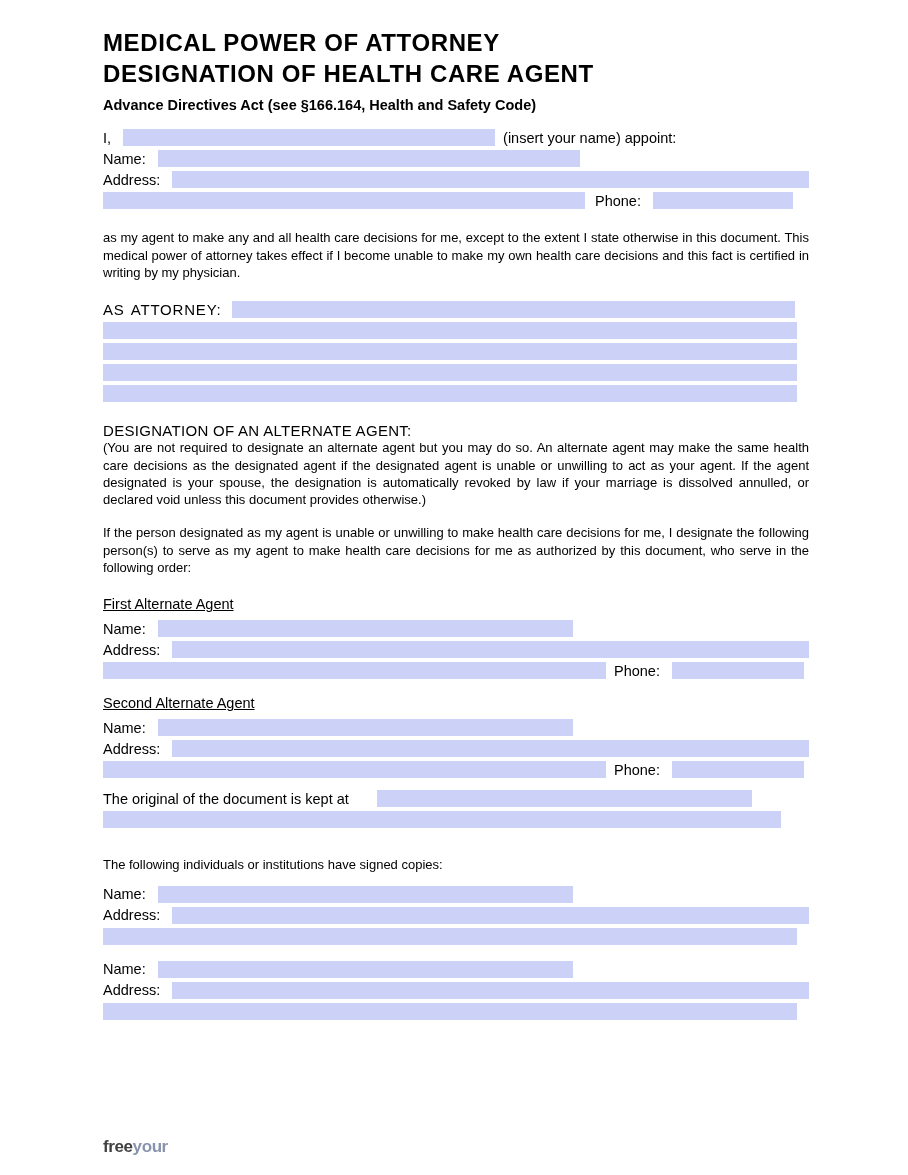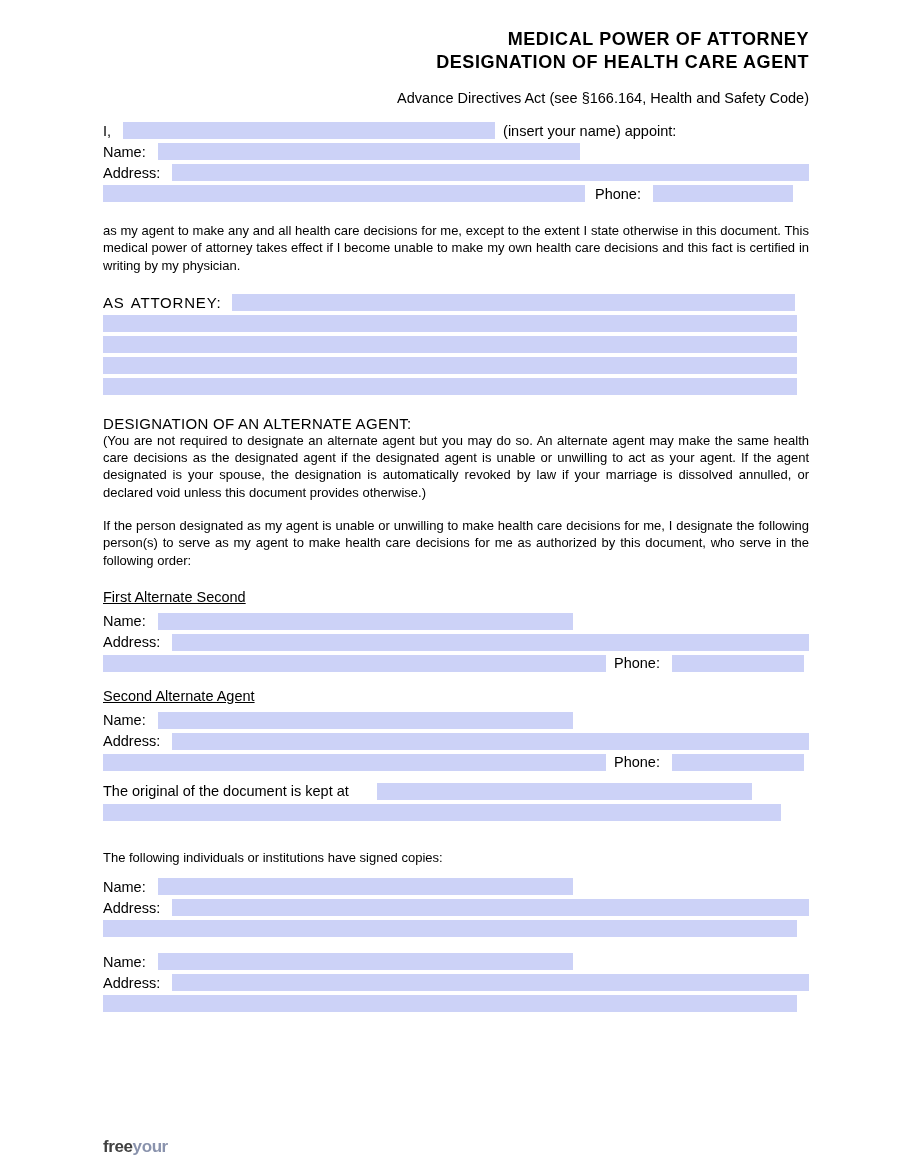--- a/index.html
+++ b/index.html
@@ -29,33 +29,33 @@
     height: 3px;
     background: #ffffff;
   }
   .content {
     position: absolute;
     left: 103px;
     top: 28px;
     width: 706px;
   }
   h1.title {
-    font-size: 18px;
+    font-size: 24px;
     font-weight: bold;
-    text-align: right;
+    text-align: left;
     letter-spacing: 0.6px;
     margin: 0;
     line-height: 1.28;
     white-space: nowrap;
   }
   .subtitle {
     font-size: 14.5px;
-    font-weight: normal;
-    text-align: right;
-    margin: 16px 0 0 0;
+    font-weight: bold;
+    text-align: left;
+    margin: 8px 0 0 0;
   }
   .fill {
     background: #ccd2f7;
     display: inline-block;
     height: 17px;
     vertical-align: middle;
   }
   .fill-row {
     background: #ccd2f7;
     height: 17px;
@@ -175,21 +175,21 @@
 
     <div class="sec-head">DESIGNATION OF AN ALTERNATE AGENT:</div>
     <p class="body-text">(You are not required to designate an alternate agent but you may do so.  An alternate agent may make the same health care decisions as the designated agent if the designated agent is unable or unwilling to act as your agent. If the agent designated is your spouse, the designation is automatically revoked by law if your marriage is dissolved annulled, or declared void unless this document provides otherwise.)</p>
 
     <div class="spacer-16"></div>
 
     <p class="body-text">If the person designated as my agent is unable or unwilling to make health care decisions for me, I designate the following person(s) to serve as my agent to make health care decisions for me as authorized by this document, who serve in the following order:</p>
 
     <div class="spacer-20"></div>
 
-    <div class="underlined">First Alternate Second</div>
+    <div class="underlined">First Alternate Agent</div>
     <div class="spacer-8"></div>
 
     <div class="row">
       <span class="label">Name:</span>
       <span class="fill" style="width:415px; margin-left:6px;"></span>
     </div>
 
     <div class="row">
       <span class="label">Address:</span>
       <span class="fill fill-grow" style="margin-left:6px;"></span>

